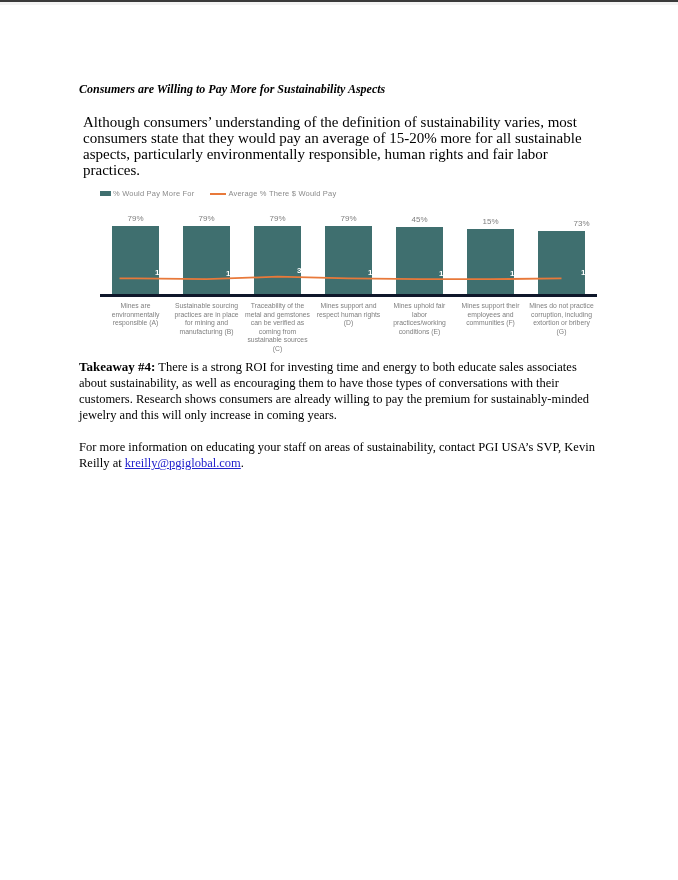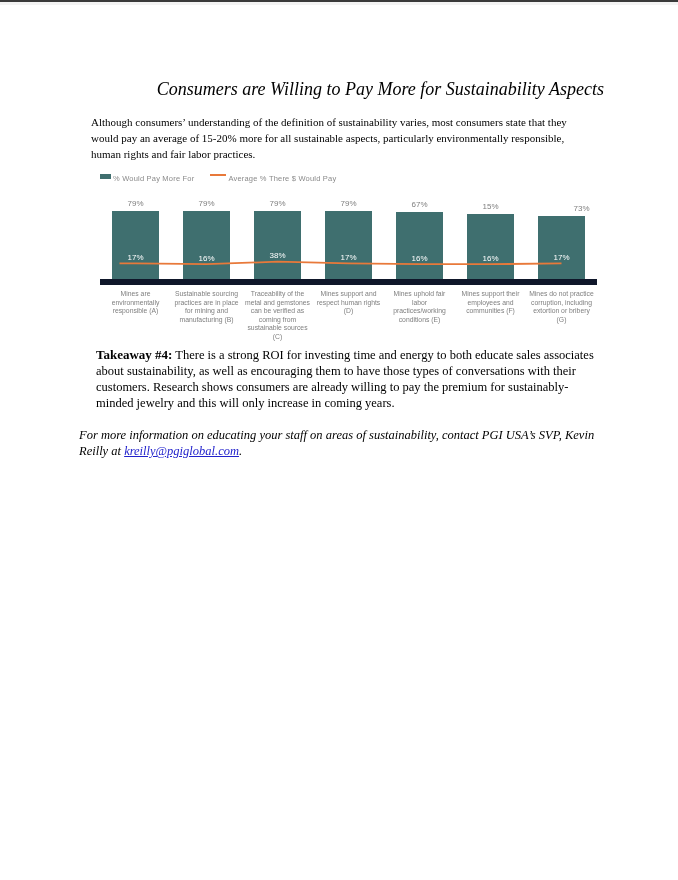--- a/index.html
+++ b/index.html
@@ -13,76 +13,75 @@
   }
   .top-edge {
     height: 2px; background: #3a3a3a;
     border-bottom: 3px solid #f3f3f3;
   }
   .content {
     padding: 77px 74px 0 79px;
   }
   .heading {
     font-family: "Liberation Serif", serif;
-    font-size: 18px; line-height: 15px;
-    font-weight: normal; font-style: italic;
+    font-size: 12px; line-height: 15px;
+    font-weight: bold; font-style: italic;
     margin: 0 0 17px 0;
-    text-align: right;
   }
   .para {
-    font-size: 11px; line-height: 16px;
-    margin: 12px;
+    font-size: 15px; line-height: 16px;
+    margin: 4px;
   }
   
   .chart {
     margin: 11px 0 0 21px;
     width: 497px;
     font-family: "Liberation Sans", sans-serif;
   }
   .legend {
     display: flex; align-items: center;
     font-size: 7.5px; color: #8a8a8a; letter-spacing: 0.2px;
   }
-  .legend-item { display: flex; }
+  .legend-item { display: flex; align-items: center; }
   .legend-item + .legend-item { margin-left: 16px; }
   .swatch-bar {
     width: 11px; height: 5px; background: var(--bar-color, #3F6F6F);
     margin-right: 2px; display: inline-block;
   }
   .swatch-line {
     width: 16px; height: 2px; background: var(--line-color, #E8793A);
     margin-right: 2px; display: inline-block;
   }
   .plot {
     position: relative; height: 80px; margin-top: 16px;
-    border-bottom: 6px solid #0f172a;
+    border-bottom: 3px solid #0f172a;
   }
   .bar {
     position: absolute; bottom: 0; width: 47px;
     background: var(--bar-color, #3F6F6F); z-index: 1;
   }
   .bar-top-label {
     position: absolute; width: 71px; text-align: center;
     font-size: 8px; color: #7f7f7f; z-index: 1;
   }
   .bar-inner-label {
-    position: absolute; width: 71px; text-align: center;
-    font-size: 8px; font-weight: normal; color: #ffffff; z-index: 3;
+    position: absolute; width: 71px; text-align: right;
+    font-size: 8px; font-weight: bold; color: #ffffff; z-index: 3;
   }
   .line-svg { position: absolute; left: 0; bottom: 0; z-index: 2; }
   .cats { display: flex; margin-top: 5px; }
   .cat {
     width: 71px; box-sizing: border-box; padding: 0 3px;
     text-align: center; font-size: 6.8px; line-height: 8.5px;
     color: #7f7f7f;
   }
   
-  .takeaway { margin: 6px 0 0 17px; font-size: 12.5px; line-height: 16px; }
+  .takeaway { margin: 6px 0 0 0; font-size: 12.5px; line-height: 16px; }
   .takeaway b { font-size: 13px; }
-  .contact { margin: 16px 0 10px 0; font-size: 12.5px; line-height: 16px; font-style: italic; }
+  .contact { margin: 16px 0 10px 0; font-size: 12.5px; line-height: 16px; }
   a.email { color: var(--link-color, #2222CC); text-decoration: underline; cursor: pointer; }
 </style>
 </head>
 <body>
 
 <div class="top-edge"></div>
 
 <div class="content">
 
   <h1 class="heading">Consumers are Willing to Pay More for Sustainability Aspects</h1>
@@ -107,21 +106,21 @@
         <div class="bar" style="left: 83px; height: 67.94px;"></div>
         <div class="bar-top-label" style="left: 71px; bottom: 70.94px;">79%</div>
         <div class="bar-inner-label" style="left: 71px; bottom: 16.26px;">16%</div>
         <div class="bar" style="left: 154px; height: 67.94px;"></div>
         <div class="bar-top-label" style="left: 142px; bottom: 70.94px;">79%</div>
         <div class="bar-inner-label" style="left: 142px; bottom: 18.84px;">38%</div>
         <div class="bar" style="left: 225px; height: 67.94px;"></div>
         <div class="bar-top-label" style="left: 213px; bottom: 70.94px;">79%</div>
         <div class="bar-inner-label" style="left: 213px; bottom: 17.12px;">17%</div>
         <div class="bar" style="left: 296px; height: 67.08px;"></div>
-        <div class="bar-top-label" style="left: 284px; bottom: 70.08px;">67%</div>
+        <div class="bar-top-label" style="left: 284px; bottom: 70.08px;">45%</div>
         <div class="bar-inner-label" style="left: 284px; bottom: 16.26px;">16%</div>
         <div class="bar" style="left: 367px; height: 65.36px;"></div>
         <div class="bar-top-label" style="left: 355px; bottom: 68.36px;">15%</div>
         <div class="bar-inner-label" style="left: 355px; bottom: 16.26px;">16%</div>
         <div class="bar" style="left: 438px; height: 62.78px;"></div>
         <div class="bar-top-label" style="left: 446px; bottom: 65.78px;">73%</div>
         <div class="bar-inner-label" style="left: 426px; bottom: 17.12px;">17%</div>
         <svg width="497" height="80" class="line-svg">
           <polyline points="19.5,64.4 35.5,64.4 106.5,65.2 177.5,62.7 248.5,64.4 319.5,65.2 390.5,65.2 461.5,64.4" fill="none" stroke="#E8793A" stroke-width="1.8"></polyline>
         </svg>

